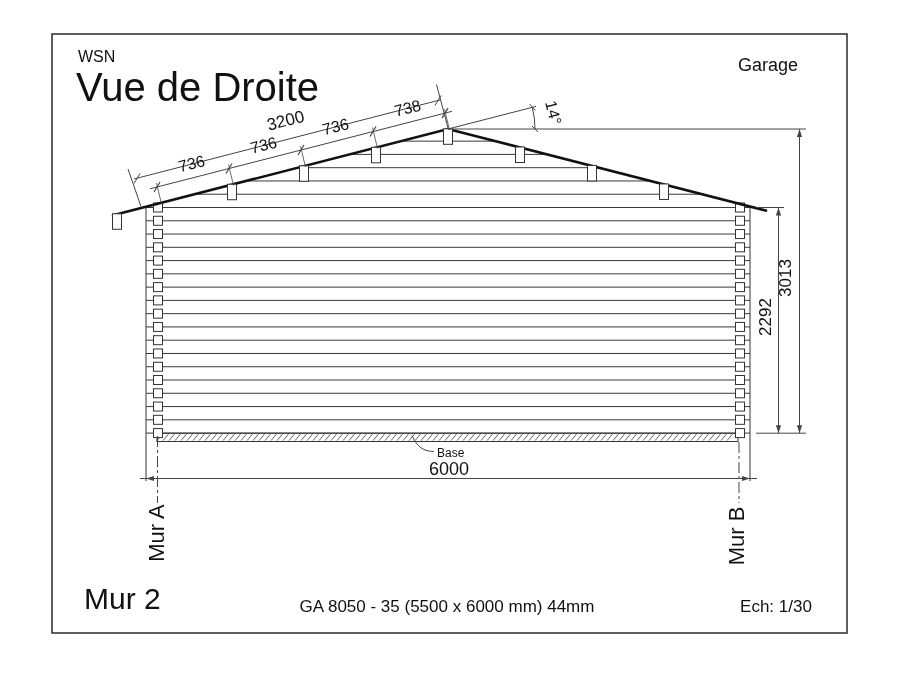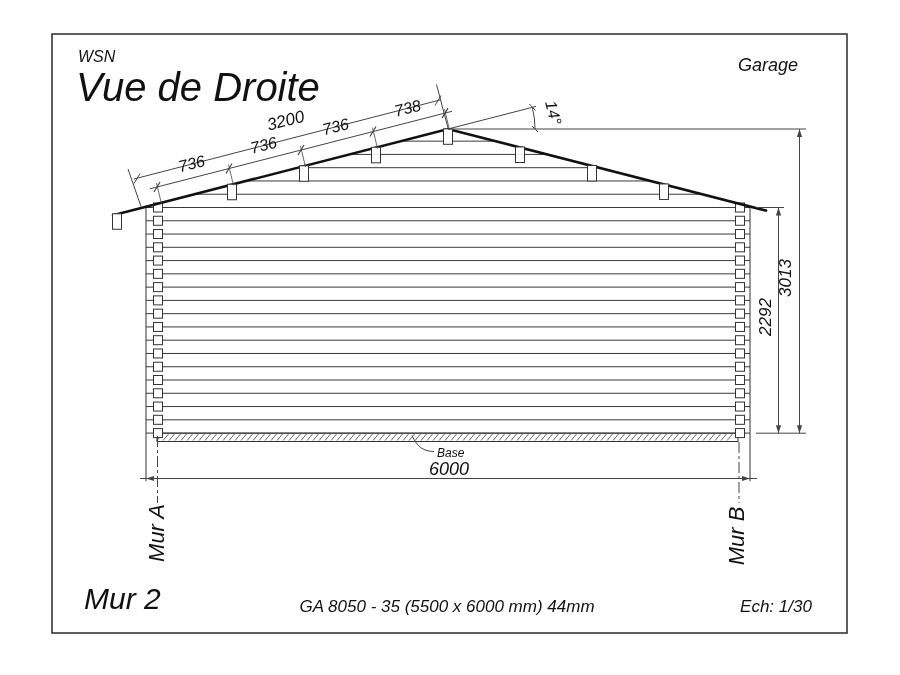--- a/index.html
+++ b/index.html
@@ -1,16 +1,16 @@
 <!DOCTYPE html>
 <html><head>
 <meta charset="utf-8">
 <style>
   html,body { margin:0; padding:0; background:#ffffff; }
-  .sheet { width:900px; height:675px; position:relative; background:#ffffff;font-style:italic; }
+  .sheet { width:900px; height:675px; position:relative; background:#ffffff; }
   svg { display:block; }
   text { font-family:"Liberation Sans", sans-serif; fill:#111111; }
   .thin  { stroke:#444444; stroke-width:1; fill:none; }
   .med   { stroke:#333333; stroke-width:1; fill:none; }
   .thick { stroke:#111111; stroke-width:2.6; fill:none; stroke-linecap:round; }
   .arrow { fill:#444444; stroke:none; }
 </style>
 </head>
 <body>
 

